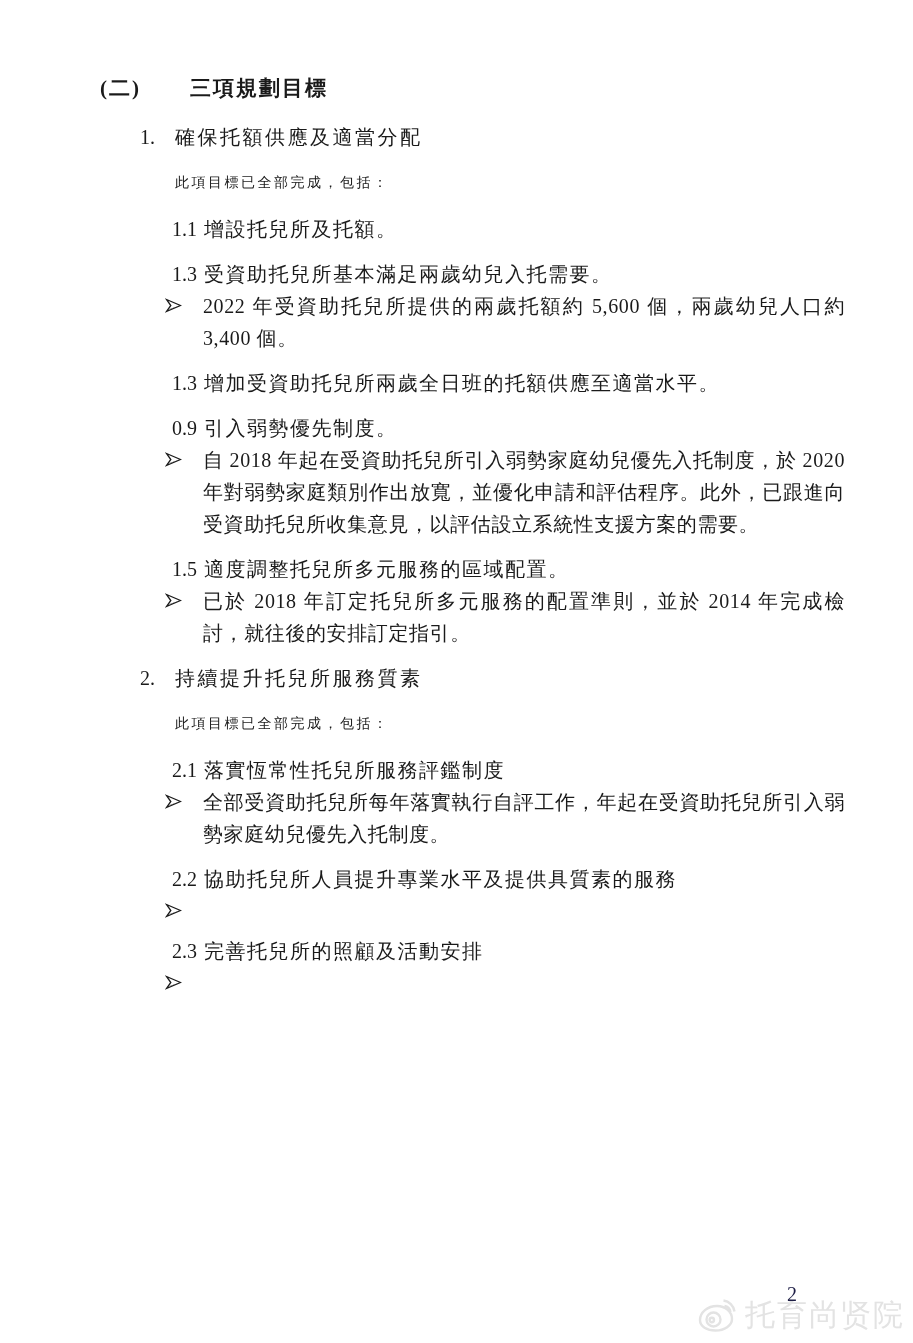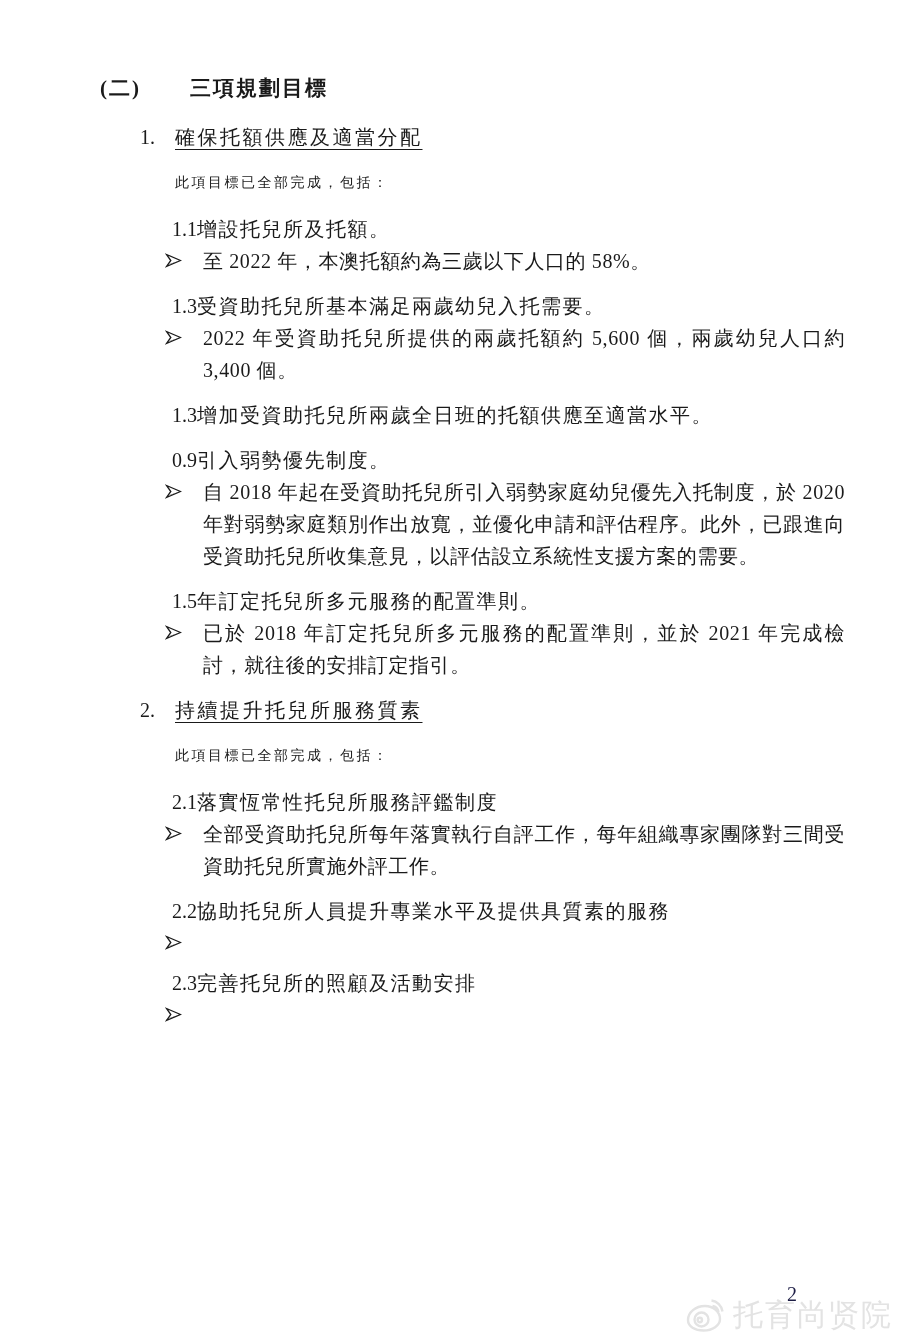--- a/index.html
+++ b/index.html
@@ -29,60 +29,59 @@
   .h-num { width: 90px; flex: none; }
   .sec-head {
     display: flex;
     font-size: 20px;
     line-height: 32px;
     margin-bottom: 14px;
     padding-left: 40px;
   }
   .sec-num { width: 35px; flex: none; }
   .sec-title {
-    text-decoration: underline;
     text-underline-offset: 5px;
     text-decoration-thickness: 1px;
     letter-spacing: 2.5px;
   }
   .para {
     padding-left: 75px;
     font-size: 14px;
     line-height: 32px;
     letter-spacing: 2.5px;
     margin-bottom: 14px;
   }
   .item { margin-bottom: 13px; }
   .item-title {
     padding-left: 72px;
     font-size: 20px;
     line-height: 32px;
     letter-spacing: 1.5px;
   }
-  .item-num { letter-spacing: 0; }
+  .item-num { margin-right: 7px; letter-spacing: 0; }
   .bullet { display: flex; padding-left: 65px; }
   .arrow { width: 38px; flex: none; padding-top: 8px; }
   .bullet-text {
     flex: 1;
     font-size: 20px;
     line-height: 32px;
     letter-spacing: 0.6px;
     text-align: justify;
   }
   .page-number {
     position: absolute;
     left: 787px;
     top: 1283px;
     font-size: 20px;
     color: #1d1d45;
     z-index: 2;
   }
   .watermark {
     position: absolute;
-    right: 20px;
+    right: 8px;
     bottom: 6px;
     display: flex;
     align-items: center;
     gap: 5px;
     color: #e3e3e3;
     z-index: 1;
   }
   .watermark-text {
     font-family: "Liberation Sans", "DejaVu Sans", sans-serif;
     font-size: 30px;
@@ -106,29 +105,20 @@
       <div class="sec-head">
         <span class="sec-num">1.</span>
         <span class="sec-title">確保托額供應及適當分配</span>
       </div>
       <div class="para">此項目標已全部完成，包括：</div>
 
       <div class="item">
         <div class="item-title">
           <span class="item-num">1.1</span><span>增設托兒所及托額。</span>
         </div>
-        <div class="bullet">
-          <span class="arrow">
-            <svg width="17" height="15" viewBox="0 0 17 15">
-                <path d="M1.5 1.5 L15.5 7.5 L1.5 13.5 L5.8 7.5 Z" fill="#ffffff" stroke="#1a1a1a" stroke-width="1.3"></path>
-                <path d="M3 12 L14.5 7.7 L6 10.6 Z" fill="#1a1a1a"></path>
-              </svg>
-          </span>
-          <div class="bullet-text">至 2022 年，本澳托額約為三歲以下人口的 58%。</div>
-        </div>
       </div>
 
       <div class="item">
         <div class="item-title">
           <span class="item-num">1.3</span><span>受資助托兒所基本滿足兩歲幼兒入托需要。</span>
         </div>
         <div class="bullet">
           <span class="arrow">
             <svg width="17" height="15" viewBox="0 0 17 15">
                 <path d="M1.5 1.5 L15.5 7.5 L1.5 13.5 L5.8 7.5 Z" fill="#ffffff" stroke="#1a1a1a" stroke-width="1.3"></path>
@@ -155,30 +145,30 @@
                 <path d="M1.5 1.5 L15.5 7.5 L1.5 13.5 L5.8 7.5 Z" fill="#ffffff" stroke="#1a1a1a" stroke-width="1.3"></path>
                 <path d="M3 12 L14.5 7.7 L6 10.6 Z" fill="#1a1a1a"></path>
               </svg>
           </span>
           <div class="bullet-text">自 2018 年起在受資助托兒所引入弱勢家庭幼兒優先入托制度，於 2020 年對弱勢家庭類別作出放寬，並優化申請和評估程序。此外，已跟進向受資助托兒所收集意見，以評估設立系統性支援方案的需要。</div>
         </div>
       </div>
 
       <div class="item">
         <div class="item-title">
-          <span class="item-num">1.5</span><span>年訂定托兒所多元服務的配置準則。</span>
-        </div>
-        <div class="bullet">
-          <span class="arrow">
-            <svg width="17" height="15" viewBox="0 0 17 15">
-                <path d="M1.5 1.5 L15.5 7.5 L1.5 13.5 L5.8 7.5 Z" fill="#ffffff" stroke="#1a1a1a" stroke-width="1.3"></path>
-                <path d="M3 12 L14.5 7.7 L6 10.6 Z" fill="#1a1a1a"></path>
-              </svg>
-          </span>
-          <div class="bullet-text">已於 2018 年訂定托兒所多元服務的配置準則，並於 2021 年完成檢討，就往後的安排訂定指引。</div>
+          <span class="item-num">1.5</span><span>適度調整托兒所多元服務的區域配置。</span>
+        </div>
+        <div class="bullet">
+          <span class="arrow">
+            <svg width="17" height="15" viewBox="0 0 17 15">
+                <path d="M1.5 1.5 L15.5 7.5 L1.5 13.5 L5.8 7.5 Z" fill="#ffffff" stroke="#1a1a1a" stroke-width="1.3"></path>
+                <path d="M3 12 L14.5 7.7 L6 10.6 Z" fill="#1a1a1a"></path>
+              </svg>
+          </span>
+          <div class="bullet-text">已於 2018 年訂定托兒所多元服務的配置準則，並於 2014 年完成檢討，就往後的安排訂定指引。</div>
         </div>
       </div>
     </div>
 
     <div class="sec">
       <div class="sec-head">
         <span class="sec-num">2.</span>
         <span class="sec-title">持續提升托兒所服務質素</span>
       </div>
       <div class="para">此項目標已全部完成，包括：</div>
@@ -187,21 +177,21 @@
         <div class="item-title">
           <span class="item-num">2.1</span><span>落實恆常性托兒所服務評鑑制度</span>
         </div>
         <div class="bullet">
           <span class="arrow">
             <svg width="17" height="15" viewBox="0 0 17 15">
                 <path d="M1.5 1.5 L15.5 7.5 L1.5 13.5 L5.8 7.5 Z" fill="#ffffff" stroke="#1a1a1a" stroke-width="1.3"></path>
                 <path d="M3 12 L14.5 7.7 L6 10.6 Z" fill="#1a1a1a"></path>
               </svg>
           </span>
-          <div class="bullet-text">全部受資助托兒所每年落實執行自評工作，每年組織專家團隊對三間受資助托兒所實施外評工作。</div>
+          <div class="bullet-text">全部受資助托兒所每年落實執行自評工作，年起在受資助托兒所引入弱勢家庭幼兒優先入托制度。</div>
         </div>
       </div>
 
       <div class="item">
         <div class="item-title">
           <span class="item-num">2.2</span><span>協助托兒所人員提升專業水平及提供具質素的服務</span>
         </div>
         <div class="bullet">
           <span class="arrow">
             <svg width="17" height="15" viewBox="0 0 17 15">

